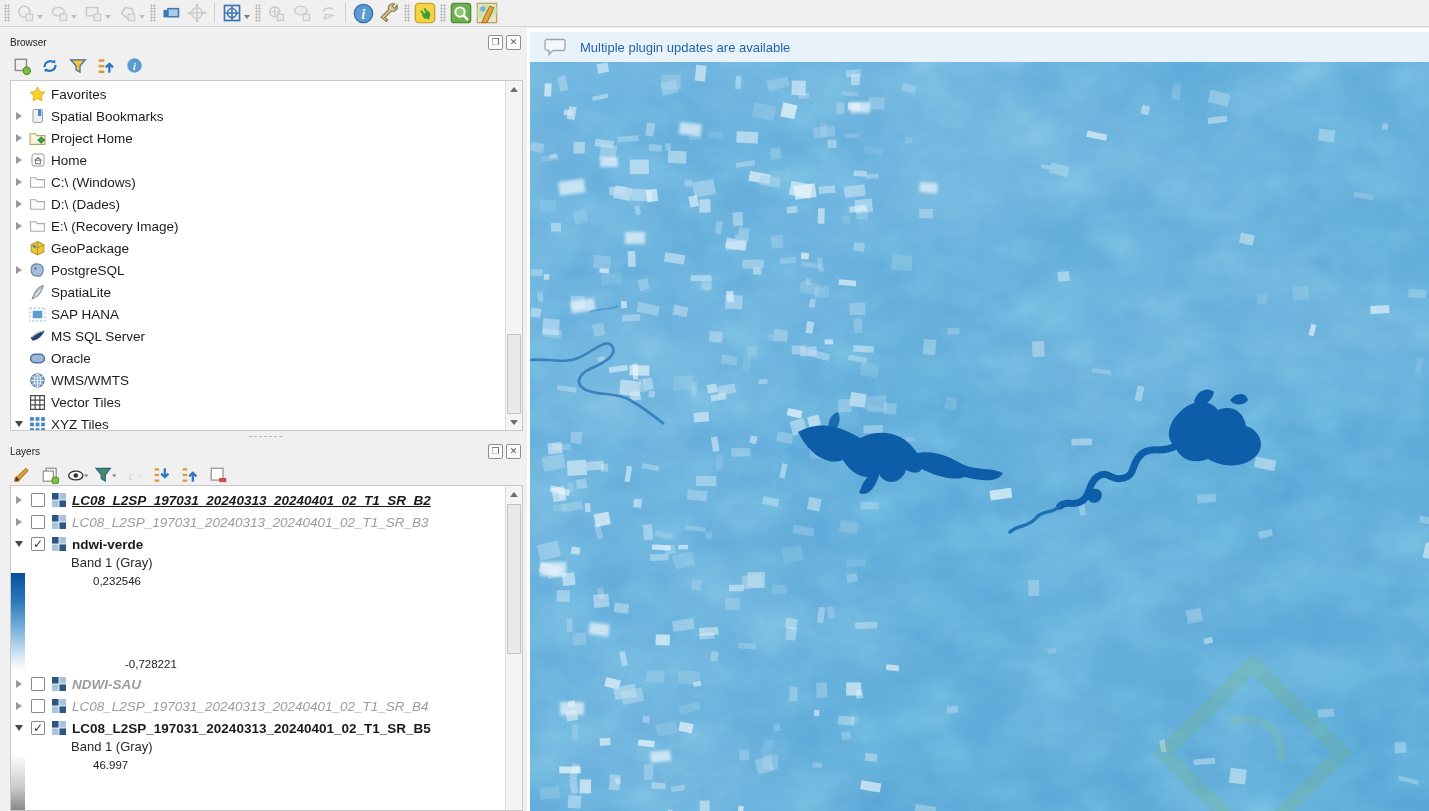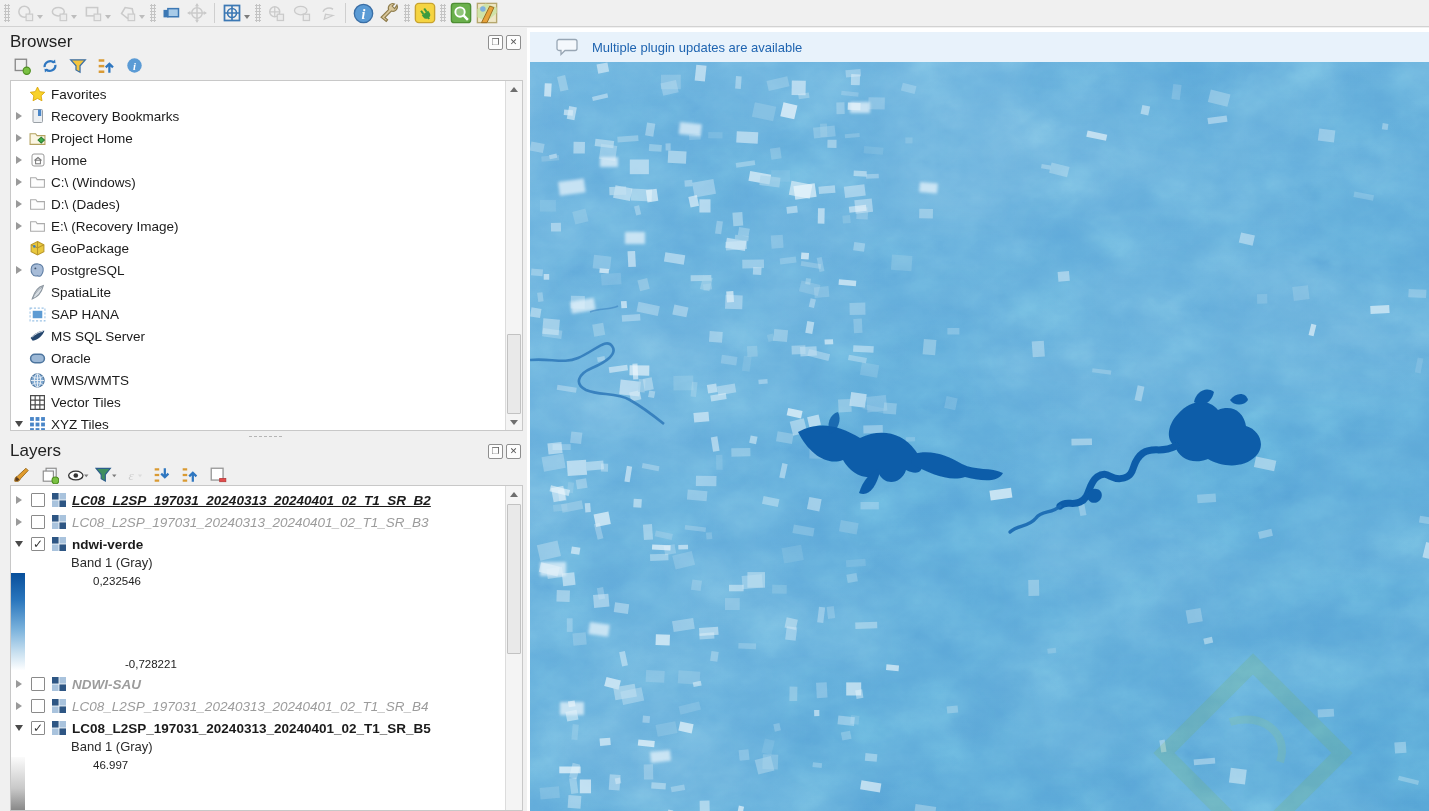--- a/index.html
+++ b/index.html
@@ -17,21 +17,21 @@
   .tb-btn svg { flex:none; }
   .tb-btn.disabled svg { opacity:.38; filter:grayscale(1); }
   .caret { width:0; height:0; border-left:3.5px solid transparent; border-right:3.5px solid transparent;
            border-top:4px solid #7c7c7c; margin-left:2px; margin-top:8px; }
   .caret.dis { border-top-color:#bdbdbd; }
   .tb-sep { width:1px; height:20px; background:#cfcfcf; margin:0 4px; }
 
   
   .panel { position:absolute; left:6px; width:519px; background:#f0f0f0; }
   .panel-titlebar { height:22px; display:flex; align-items:center; padding:2px 4px 0 4px; }
-  .panel-title { flex:1; font-size:17px; color:#222; }
+  .panel-title { flex:1; font-size:10px; color:#222; }
   .win-btn { width:15px; height:15px; border:1px solid #8f8f8f; border-radius:2px; margin-left:3px;
              display:flex; align-items:center; justify-content:center; font-size:9px; color:#555; background:#fdfdfd; }
   .panel-toolbar { height:27px; display:flex; align-items:center; padding-left:4px; gap:4px; }
   .pt-btn { width:24px; height:24px; display:flex; align-items:center; justify-content:center; }
   .pt-btn.disabled svg { opacity:.4; filter:grayscale(1); }
   .tree { position:absolute; left:4px; right:2px; background:#ffffff; border:1px solid #c8c8c8; overflow:hidden; }
 
   .brow, .lrow { height:22px; display:flex; align-items:center; white-space:nowrap;text-align:center; }
   .exp { width:16px; height:16px; flex:none; display:flex; align-items:center; justify-content:center; }
   .exp .tri-r { width:0; height:0; border-top:4px solid transparent; border-bottom:4px solid transparent; border-left:6px solid #9a9a9a; }
@@ -56,21 +56,21 @@
   .sb-up { top:0; } .sb-down { bottom:0; }
   .sb-tri-u { width:0;height:0;border-left:4px solid transparent;border-right:4px solid transparent;border-bottom:5px solid #6e6e6e; }
   .sb-tri-d { width:0;height:0;border-left:4px solid transparent;border-right:4px solid transparent;border-top:5px solid #6e6e6e; }
   .sb-thumb { position:absolute; left:1px; width:14px; background:#e9e9e9; border:1px solid #c2c2c2; border-radius:1px; }
 
   .splitter { position:absolute; left:6px; width:519px; height:6px; display:flex; align-items:center; justify-content:center; }
   .splitter .dots { width:36px; height:3px; background-image:radial-gradient(#b5b5b5 1px, transparent 1.2px); background-size:5px 3px; }
 
   
   .map-area { position:absolute; left:527px; top:28px; width:902px; height:783px; background:#fff; }
-  .notif-bar { position:absolute; left:3px; top:4px; right:0; height:30px; background:#e8f2fb; display:flex; align-items:center;padding-left:12px; }
+  .notif-bar { position:absolute; left:3px; top:4px; right:0; height:30px; background:#e8f2fb; display:flex; align-items:center; }
   .notif-icon { margin:0 12px 0 14px; }
   .notif-text { color:#1f64b0; font-size:13px; }
   .map-canvas { position:absolute; left:3px; top:34px; right:0; bottom:0; }
   .map-canvas svg { display:block; }
 </style>
 </head>
 <body>
 <div class="app">
 
 <div class="toolbar">
@@ -256,21 +256,21 @@
       <div class="brow">
         <span class="exp">
               <span class="tri-r"></span>
             </span>
         <span class="bicon">
               <svg width="16" height="16" viewBox="0 0 16 16">
                 <rect x="3" y="1.5" width="9.5" height="13" rx="1" fill="#eceff2" stroke="#9aa0a6"></rect>
                 <rect x="8" y="1.5" width="3.2" height="6.5" fill="#4a86c8"></rect>
               </svg>
             </span>
-        <span class="blabel">Recovery Bookmarks</span>
+        <span class="blabel">Spatial Bookmarks</span>
       </div>
       <div class="brow">
         <span class="exp">
               <span class="tri-r"></span>
             </span>
         <span class="bicon">
               <svg width="17" height="17" viewBox="0 0 16 16">
                 <path d="M1 3.5h5.2l1.4 1.8H15v8.2H1z" fill="#fbf6e3" stroke="#b3a25f"></path>
                 <path d="M8.5 9.5l3-2.7 3 2.7-3 2.7z" fill="#3fae49" stroke="#2c7e34"></path>
               </svg>

